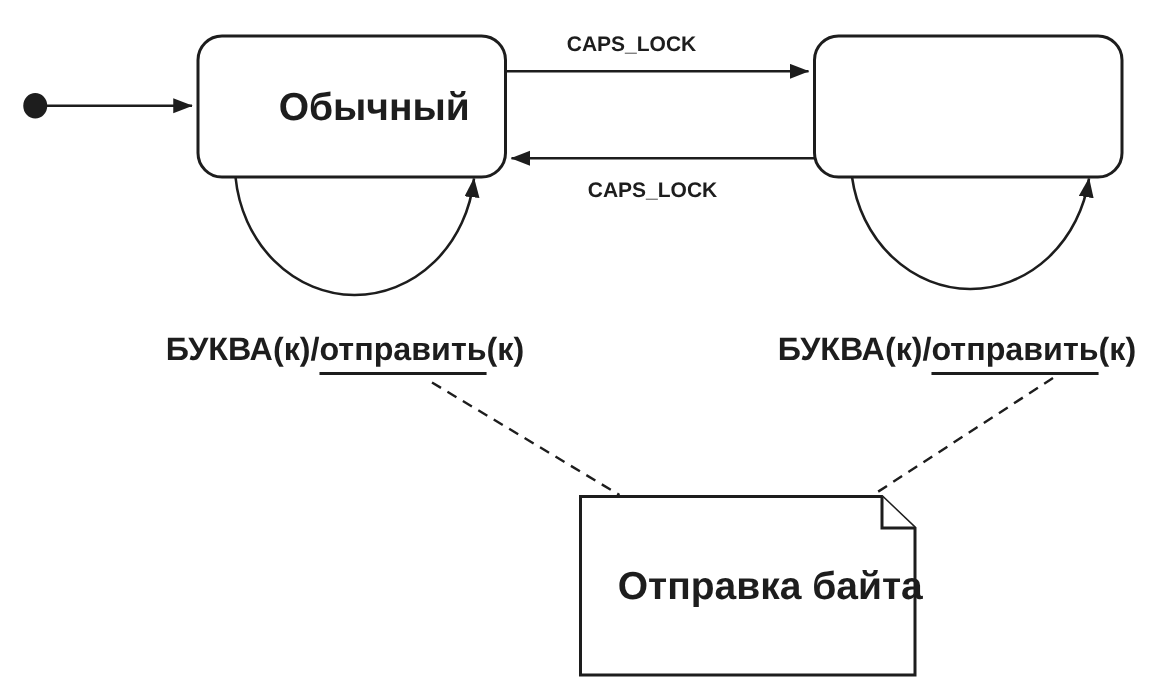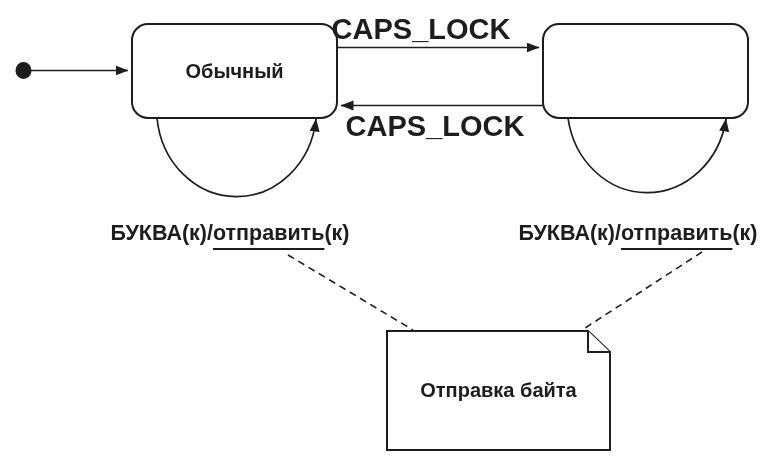--- a/index.html
+++ b/index.html
@@ -5,27 +5,27 @@
   html,body { margin:0; padding:0; background:#ffffff; }
   .stage {
     position:relative; width:768px; height:463px; background:#ffffff;
     font-family:"Liberation Sans", sans-serif; color:#1d1d1d; overflow:hidden;
   }
   .stage svg { position:absolute; left:0; top:0; }
   .shape  { fill:#ffffff; stroke:#1d1d1d; stroke-width:2; }
   .ln     { fill:none; stroke:#1d1d1d; stroke-width:1.7; }
   .dash   { fill:none; stroke:#1d1d1d; stroke-width:1.6; stroke-dasharray:7 5; }
   .label  { position:absolute; font-weight:bold; white-space:nowrap; }
-  .caps   { font-size:29px; line-height:24px; transform:translateX(-50%); }
+  .caps   { font-size:14px; line-height:24px; transform:translateX(-50%); }
   .event  { font-size:21.5px; line-height:24px; transform:translateX(-50%); }
   .u      { text-decoration:underline; text-underline-offset:8px; text-decoration-thickness:1.5px; }
   .blocklabel {
     position:absolute; display:flex; flex-direction:column; align-items:center;
     justify-content:center; text-align:center; font-weight:bold;
-    font-size:20px; line-height:31px;
+    font-size:26px; line-height:31px;margin-left:15px;
   }
 </style>
 </head>
 <body>
 
 <div class="stage">
 
   <svg width="768" height="463" viewBox="0 0 768 463">
     <defs>
       <marker id="arr" markerUnits="userSpaceOnUse" markerWidth="16" markerHeight="12" refX="12.5" refY="5" orient="auto">

